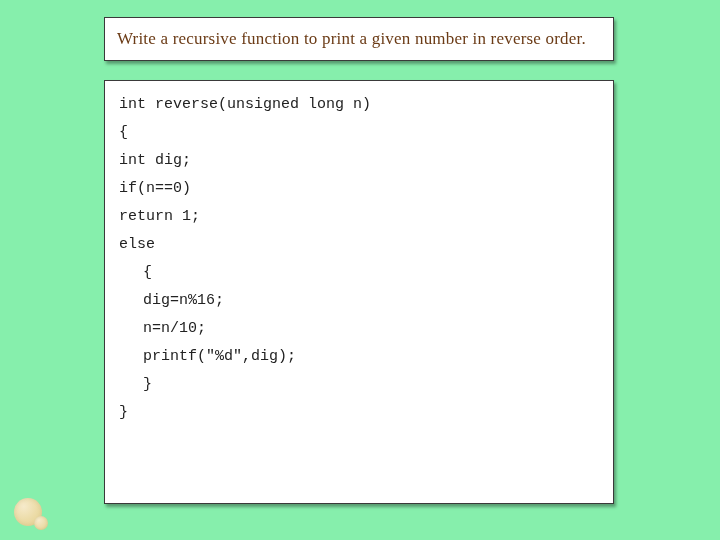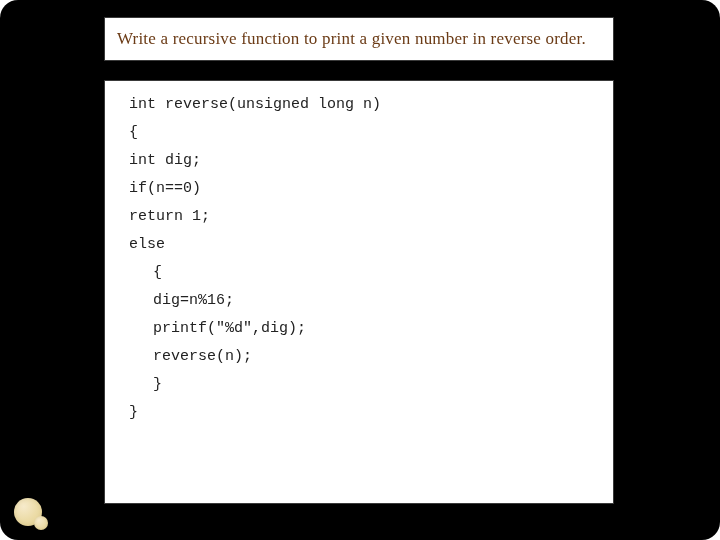--- a/index.html
+++ b/index.html
@@ -8,23 +8,22 @@
     width: 720px;
     height: 540px;
     background: #fff;
     font-family: Garamond, "Times New Roman", Georgia, serif;
     color: #333;
   }
   .slide {
     position: relative;
     width: 720px;
     height: 540px;
-    background: #000000;
+    background: #86efac;
     box-sizing: border-box;
-    border-radius: 18px;
   }
   .deco {
     position: absolute;
     bottom: 12px;
     left: 14px;
     width: 30px;
     height: 30px;
     pointer-events: none;
   }
   .deco .big {
@@ -67,21 +66,21 @@
   .code-box {
     position: absolute;
     top: 80px;
     left: 104px;
     width: 510px;
     height: 424px;
     border: 1.5px solid #3a3a3a;
     box-shadow: 2px 3px 3px rgba(0,0,0,0.35);
     background: #fff;
     box-sizing: border-box;
-    padding: 10px 24px;
+    padding: 10px 14px;
   }
   .code-box pre {
     margin: 0;
     font-family: "Courier New", Courier, monospace;
     font-size: 15px;
     line-height: 28px;
     color: #222;
     white-space: pre;
   }
   .indent { padding-left: 24px; display: block; }
@@ -95,21 +94,21 @@
     <span class="title-text">Write a recursive function to print a given number in reverse order.</span>
   </div>
 
   <div class="code-box">
     <pre><span>int reverse(unsigned long n)</span>
 <span>{</span>
 <span>int dig;</span>
 <span>if(n==0)</span>
 <span>return 1;</span>
 <span>else</span>
-<span class="indent">{</span><span class="indent">dig=n%16;</span><span class="indent">printf("%d",dig);</span><span class="indent">reverse(n);</span><span class="indent">}</span><span>}</span></pre>
+<span class="indent">{</span><span class="indent">dig=n%16;</span><span class="indent">n=n/10;</span><span class="indent">printf("%d",dig);</span><span class="indent">}</span><span>}</span></pre>
   </div>
 
   <div class="deco">
     <div class="big"></div>
     <div class="small"></div>
   </div>
 
 </div>
 
 </body></html>

